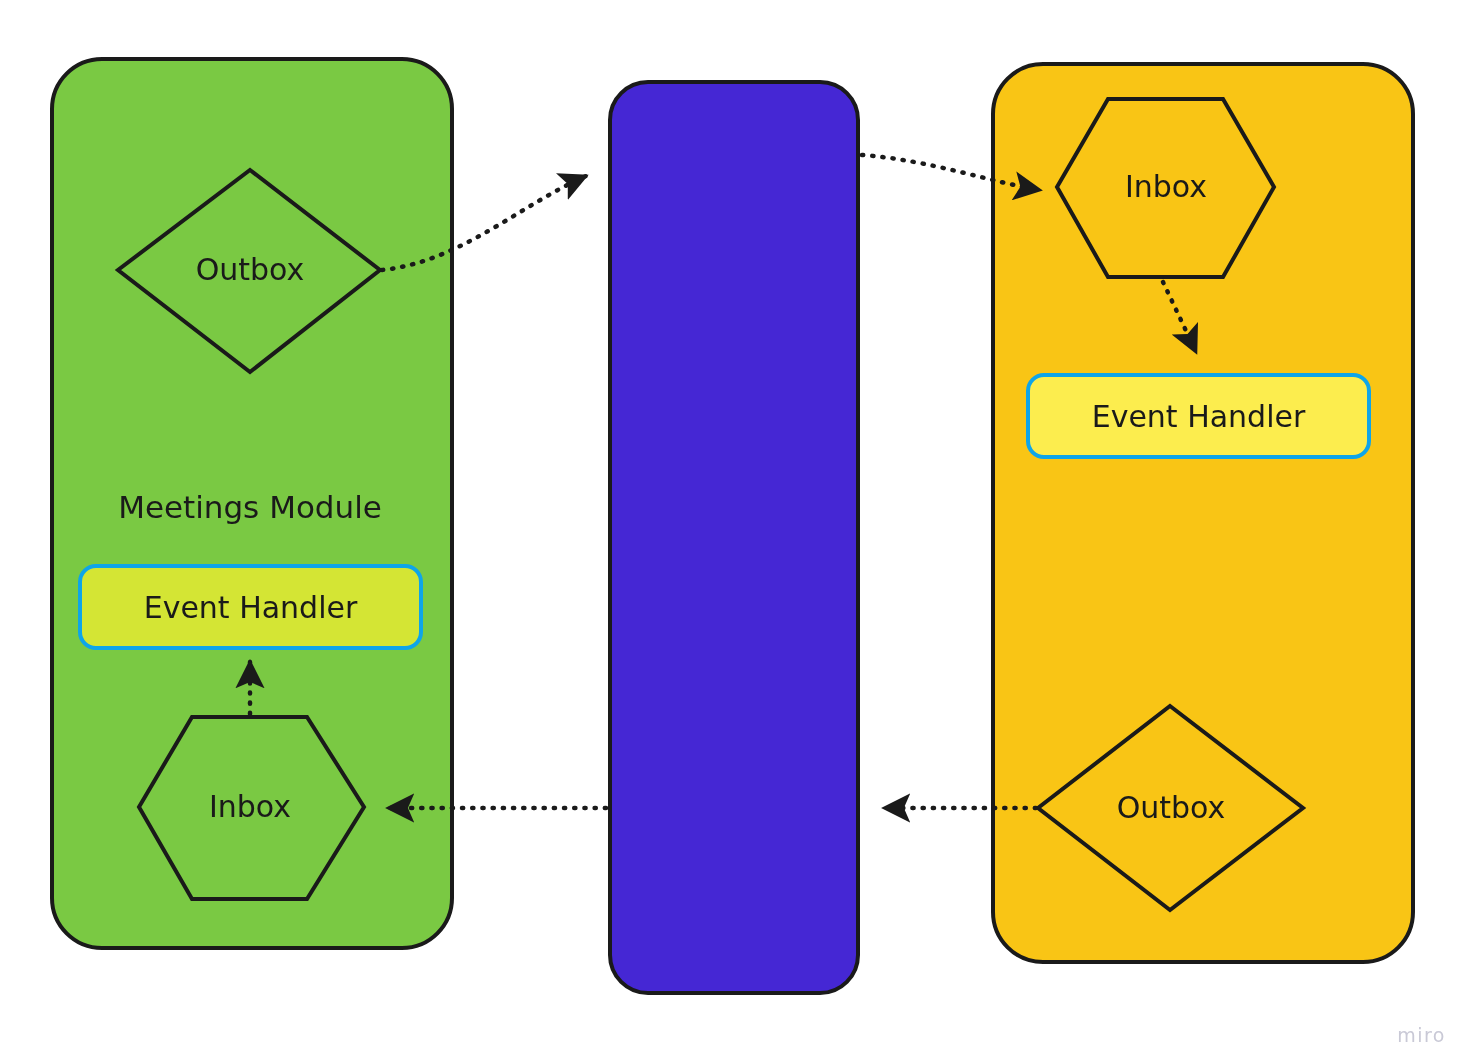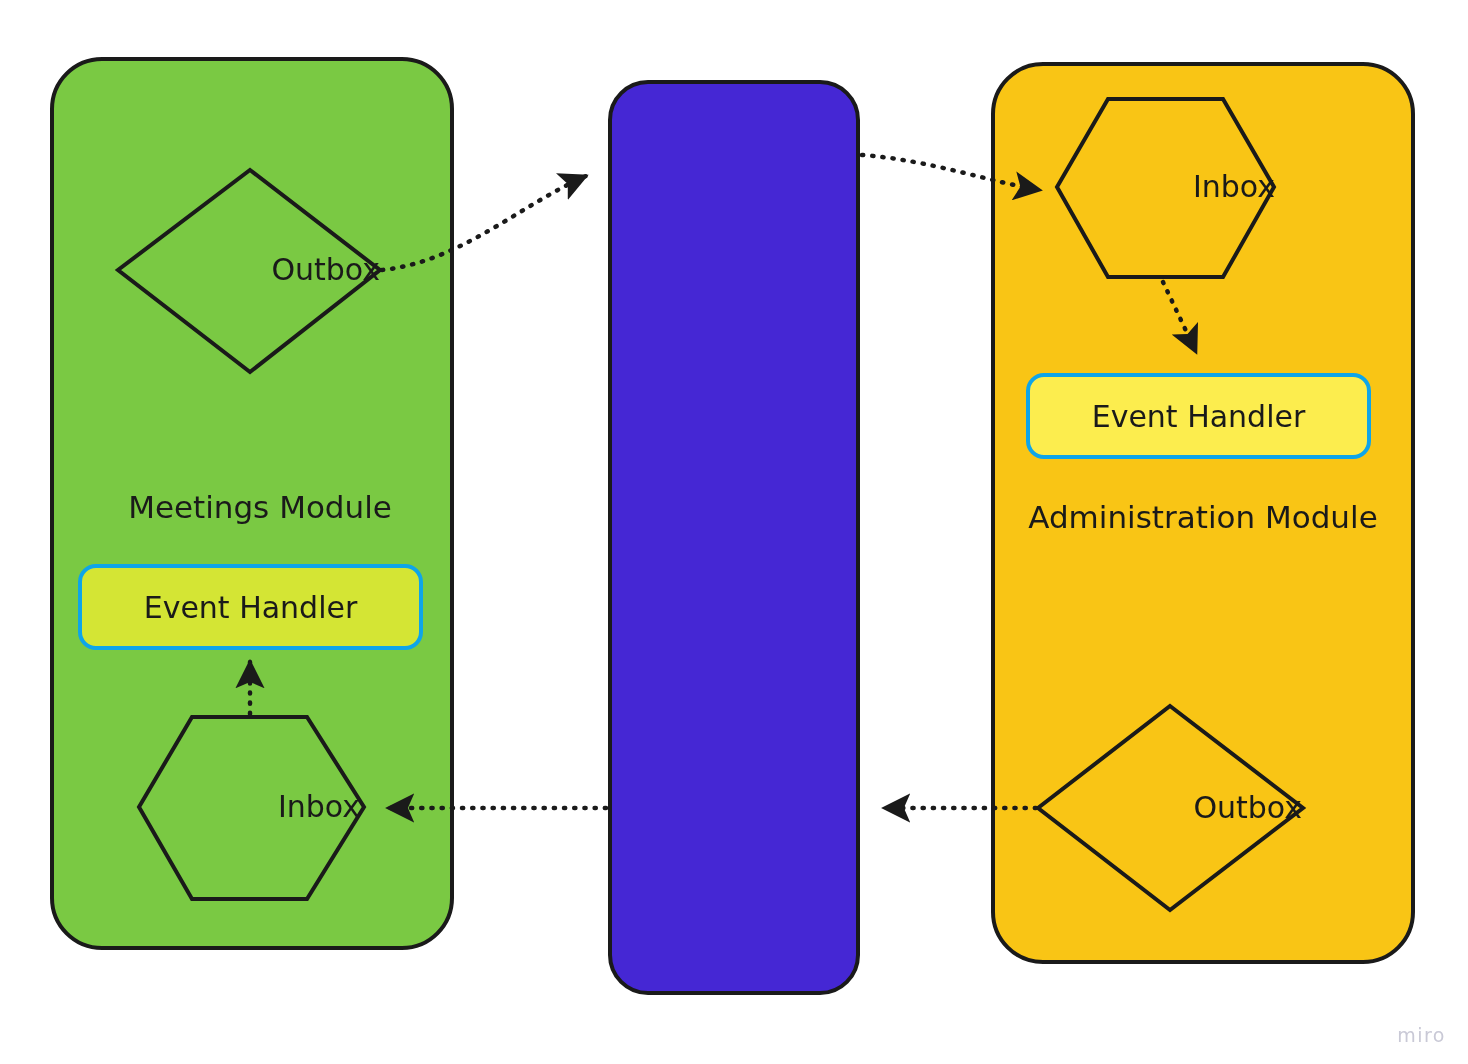--- a/index.html
+++ b/index.html
@@ -49,21 +49,21 @@
   
   .module-title {
     position: absolute;
     text-align: center;
     font-size: 31px;
     color: #1a1a1a;
     white-space: nowrap;
     line-height: 1;
   }
   #meetings-title {
-    left: 58px;
+    left: 48px;
     top: 492px;
     width: 404px;
   }
   #administration-title {
     left: 991px;
     top: 502px;
     width: 424px;
   }
   #events-bus-title {
     position: absolute;
@@ -73,21 +73,21 @@
     text-align: center;
     font-size: 31px;
     color: #ffffff;
     white-space: nowrap;
     line-height: 1;
   }
 
   
   .shape-label {
     position: absolute;
-    text-align: right;
+    text-align: center;
     font-size: 30px;
     color: #1a1a1a;
     white-space: nowrap;
     line-height: 1;
     pointer-events: none;
   }
 
   
   .handler-box {
     position: absolute;
@@ -184,17 +184,16 @@
 
   <div class="shape-label" style="left:1040px; top:793px; width:262px;">Outbox</div>
 
   <div class="handler-box" id="meetings-handler">Event Handler</div>
 
   <div class="handler-box" id="administration-handler">Event Handler</div>
 
   <div class="module-title" id="meetings-title">Meetings Module</div>
 
 
-  <div class="module-title" id="administration-title">Administration Module</div>
 
   <div id="miro-watermark">miro</div>
 
 </div>
 
 </body></html>

